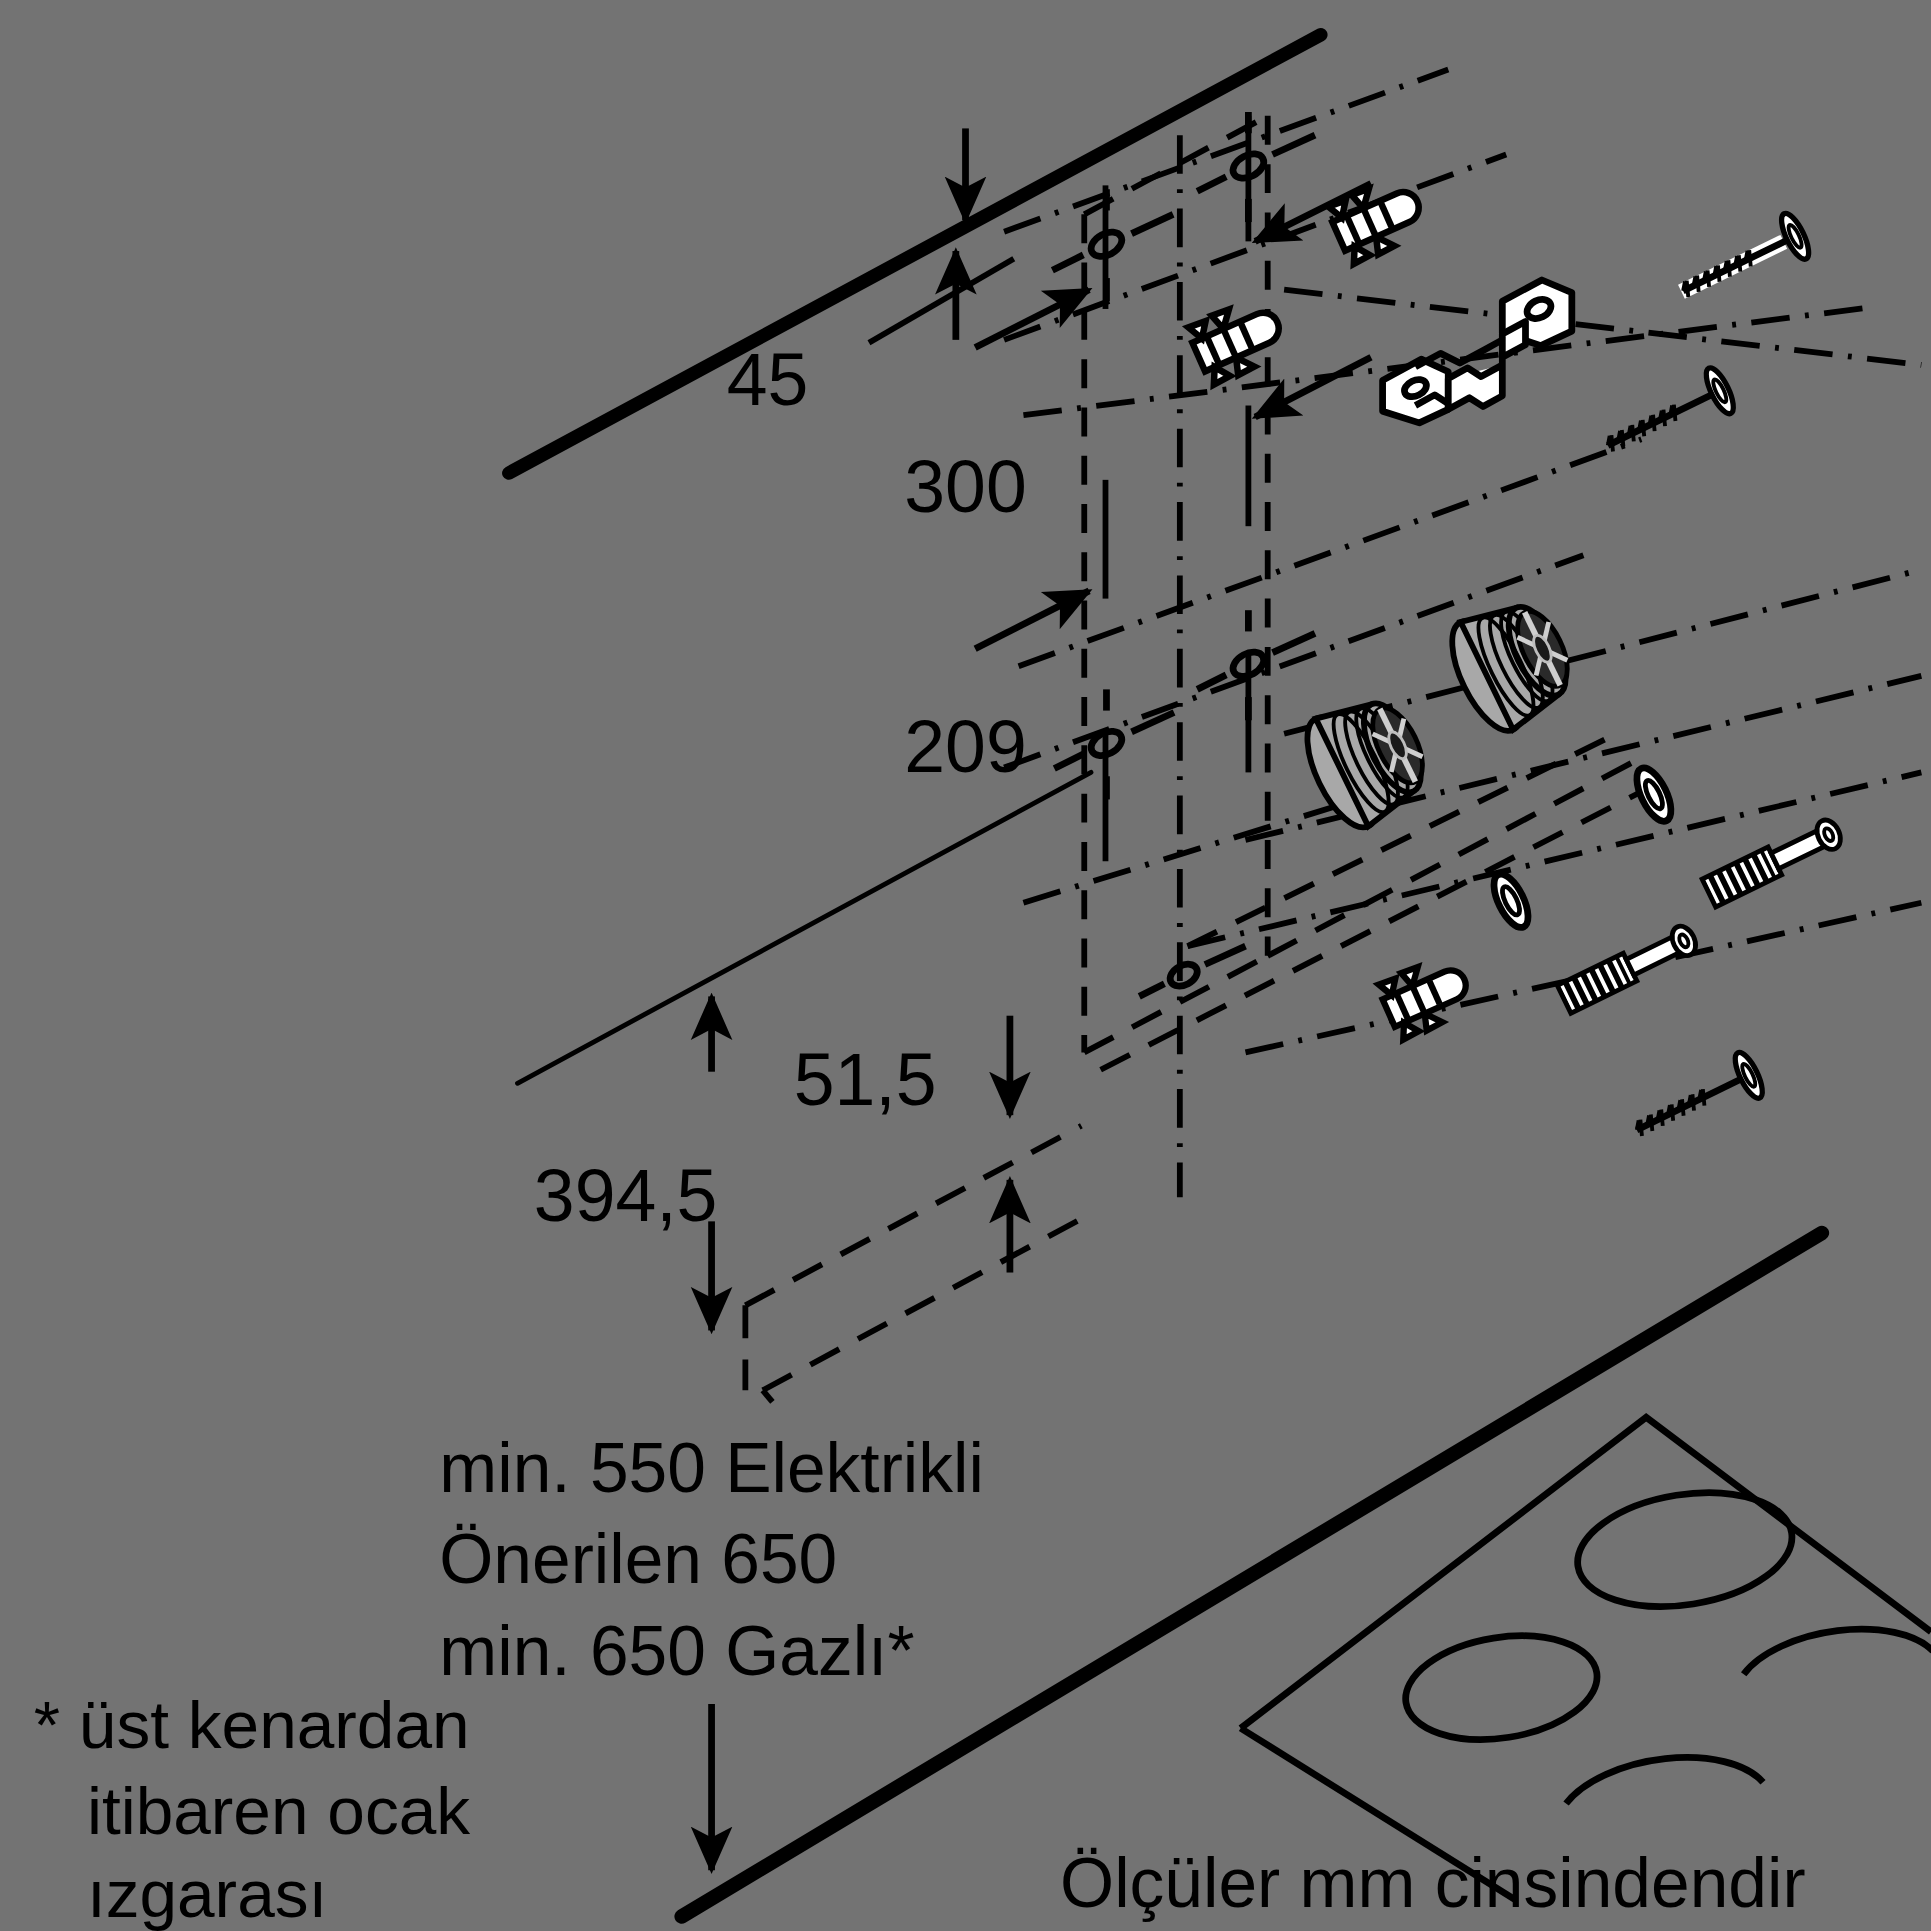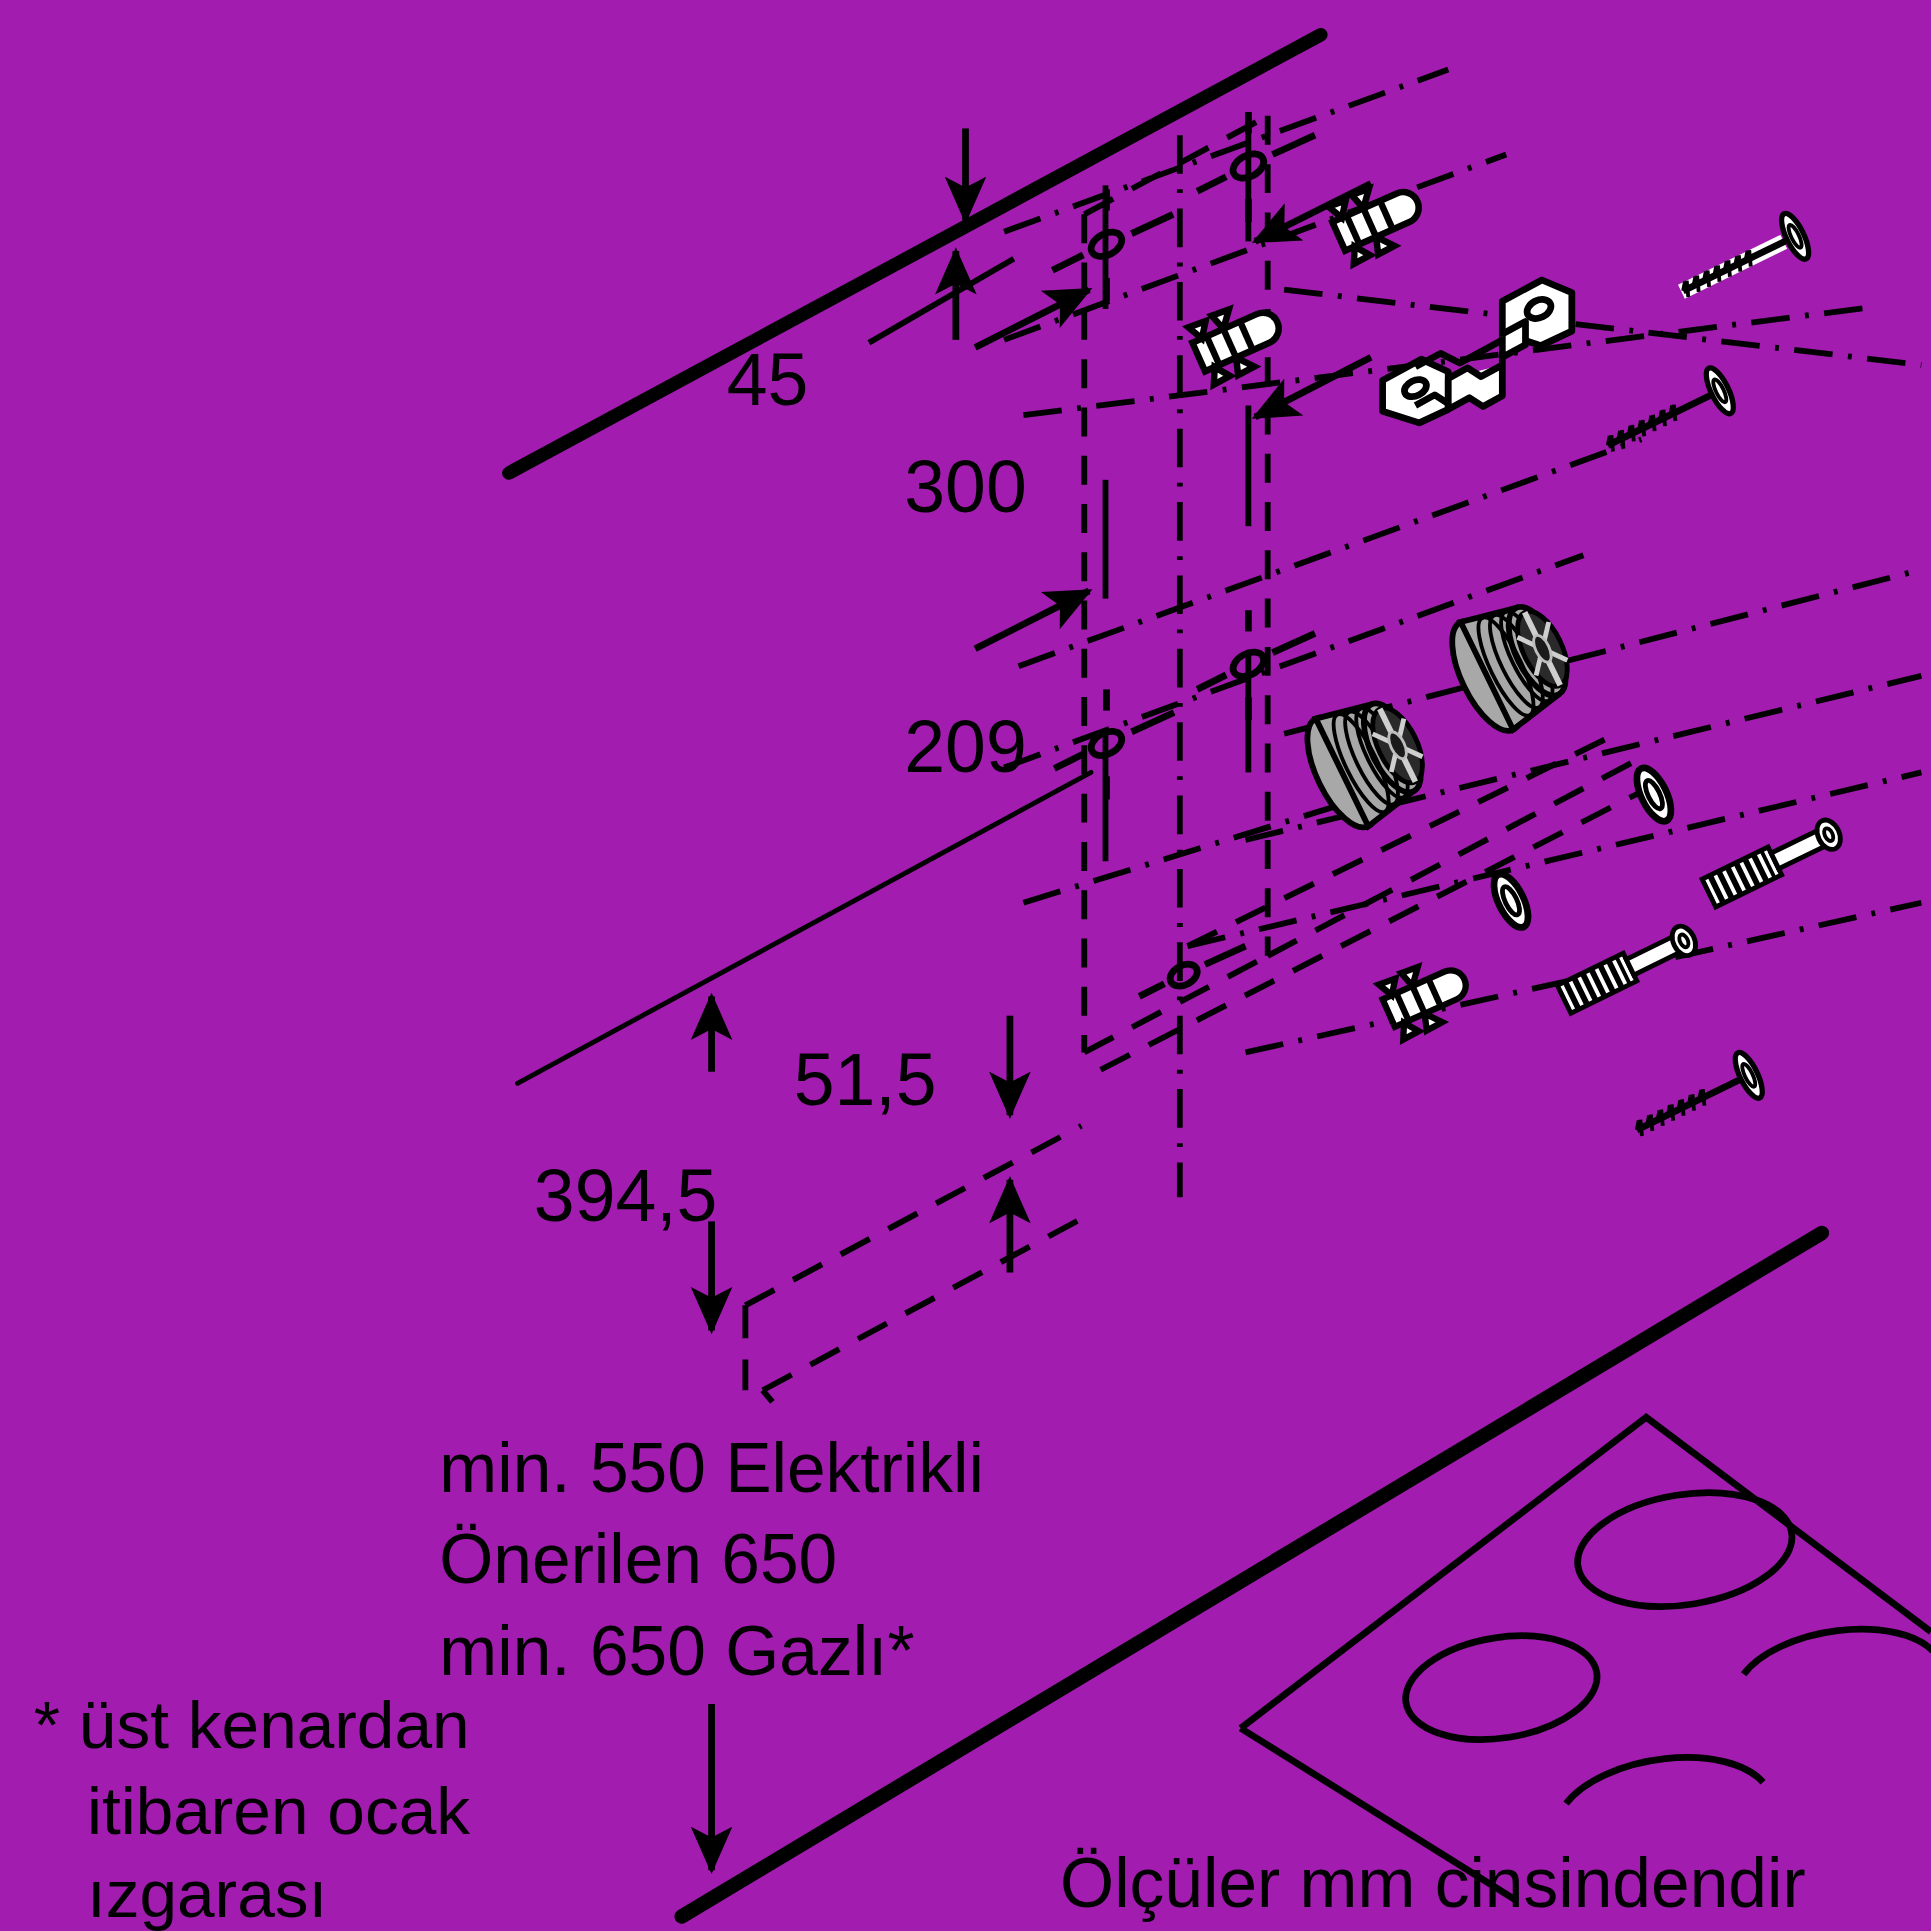--- a/index.html
+++ b/index.html
@@ -1,18 +1,18 @@
 <!DOCTYPE html>
 <html><head>
 <meta charset="utf-8">
 <style>
   html,body{margin:0;padding:0;background:#ffffff;}
   body{width:1931px;height:1931px;overflow:hidden;
        font-family:"Liberation Sans","DejaVu Sans",sans-serif;color:#000;}
-  #stage{position:relative;width:1931px;height:1931px;background:#a21caf;text-align:center;}
+  #stage{position:relative;width:1931px;height:1931px;background:#737373;text-align:center;}
   svg#drawing{position:absolute;left:0;top:0;width:1931px;height:1931px;display:block;}
   .dimtext{font-family:"Liberation Sans","DejaVu Sans",sans-serif;fill:#000;}
 </style>
 </head>
 <body>
 
 <div id="stage">
 
   <svg id="drawing" viewBox="0 0 2000 2000">
 

